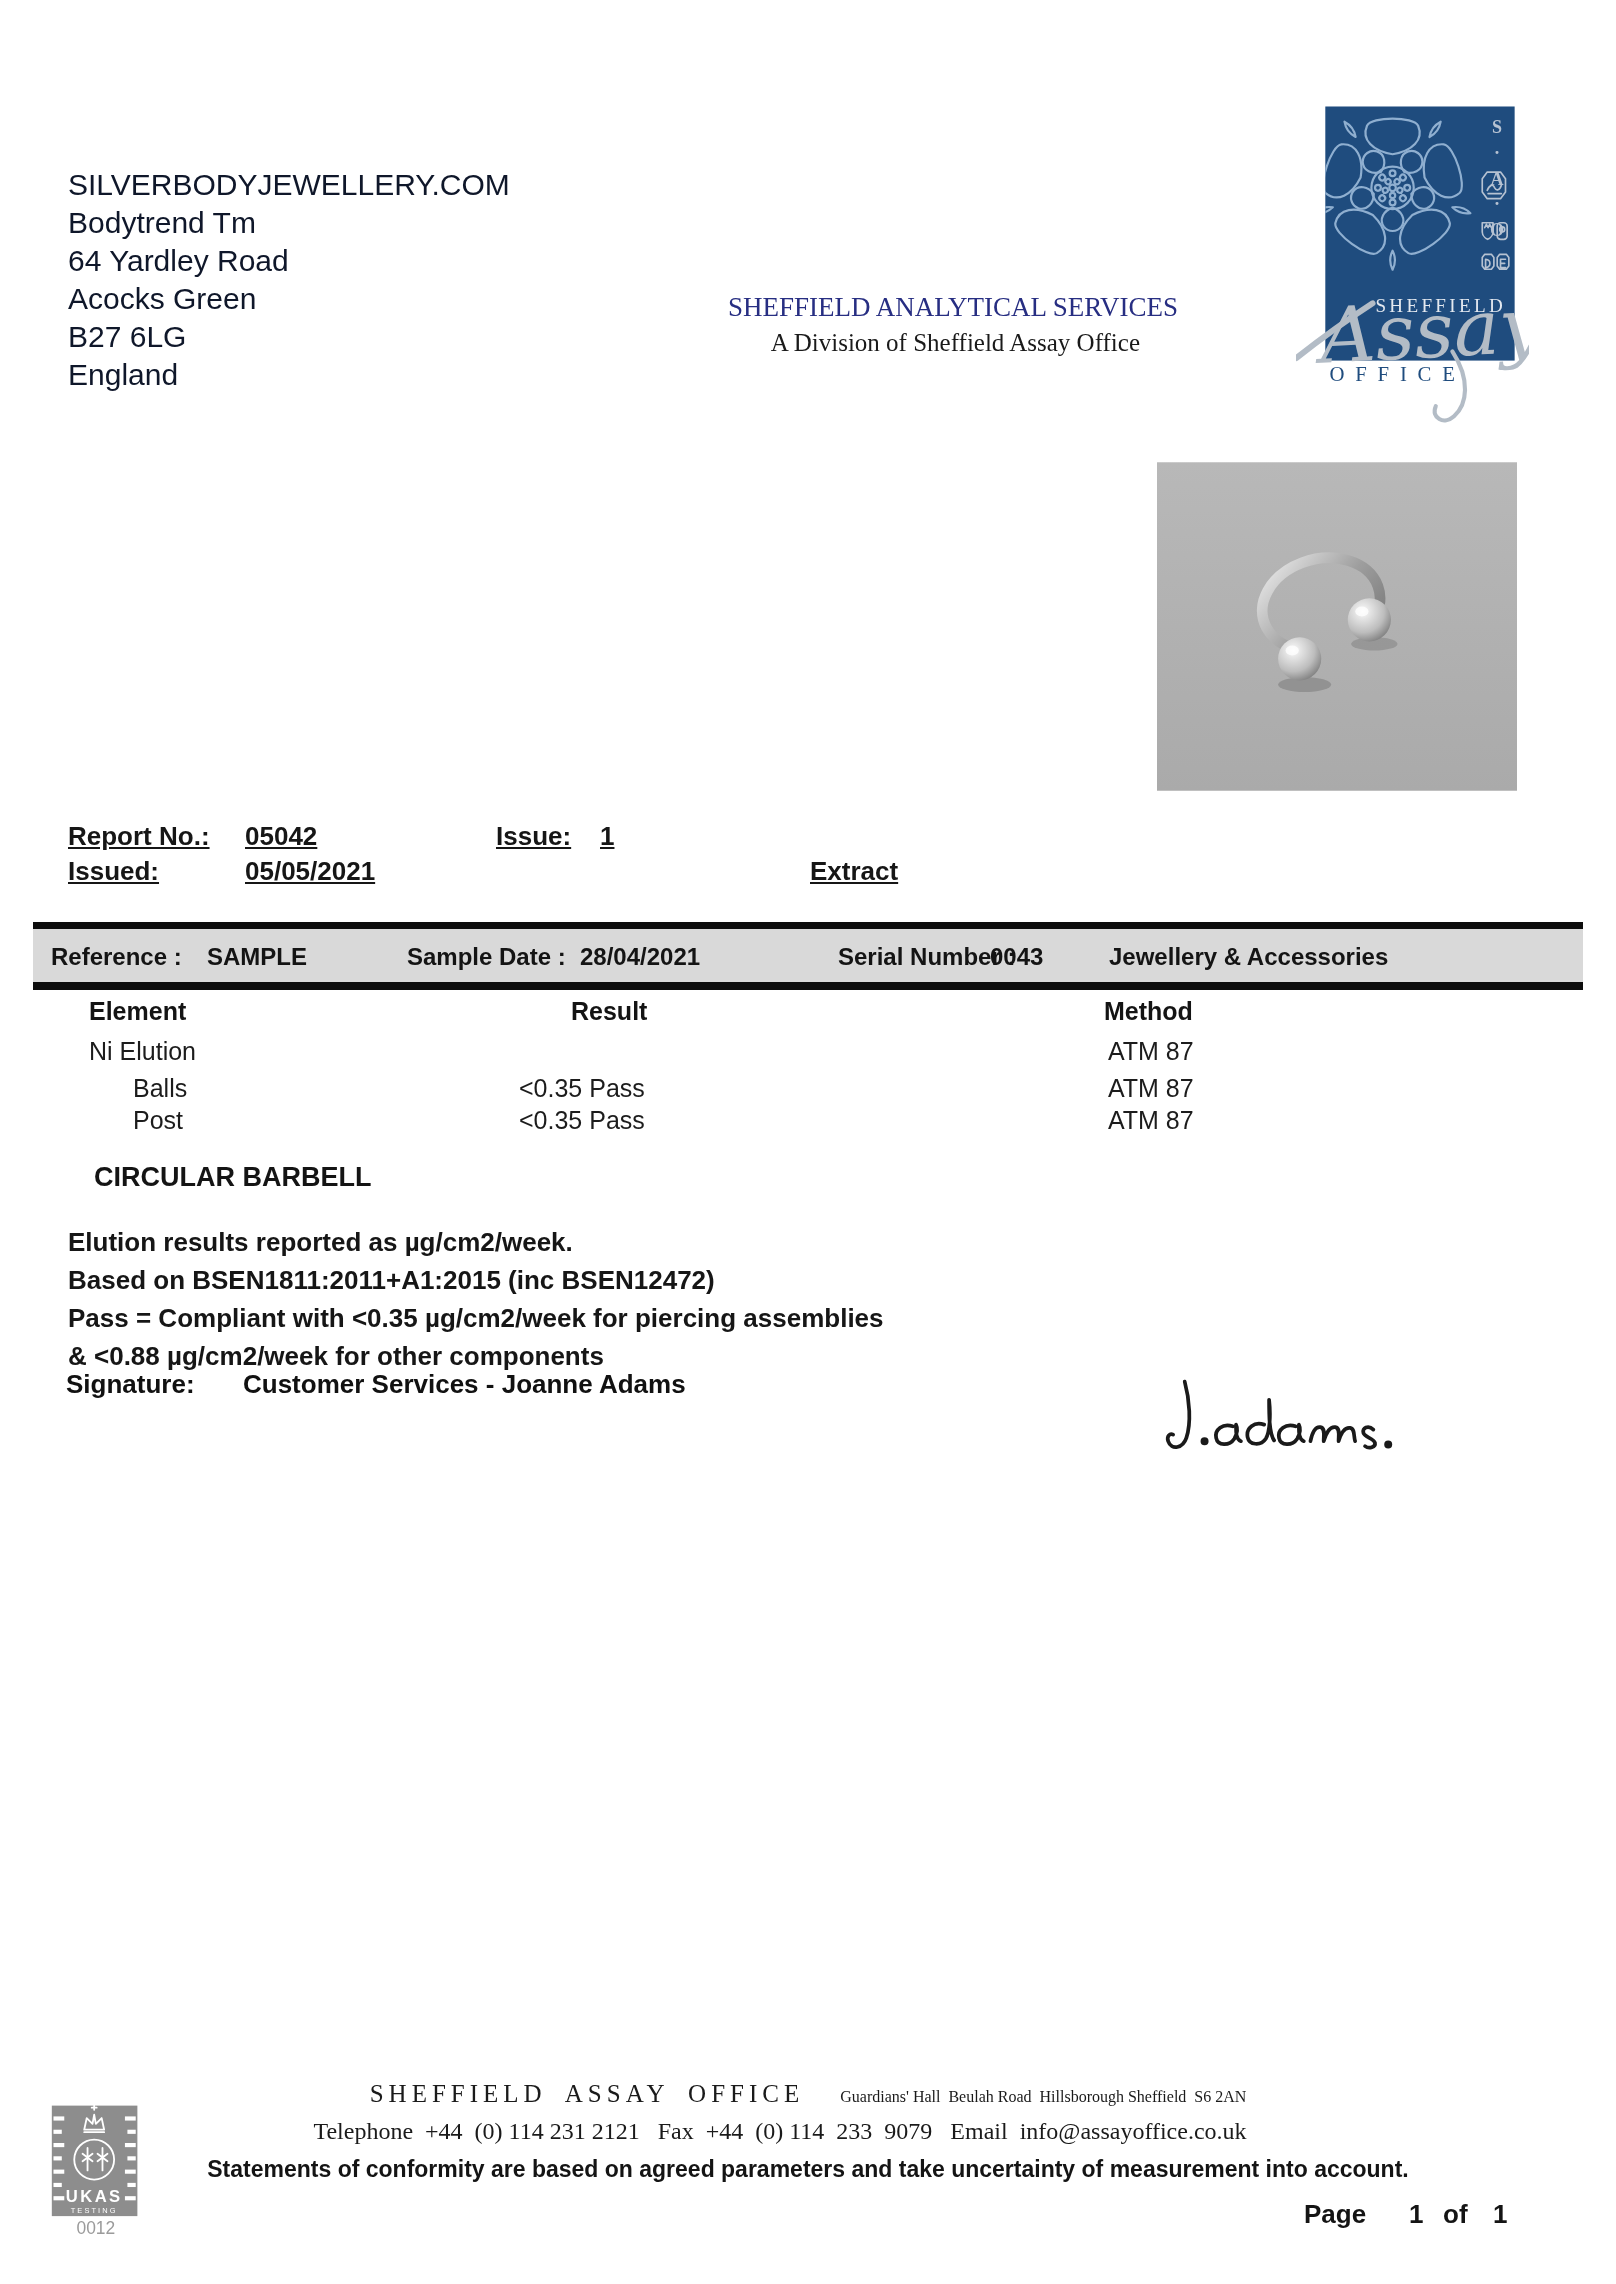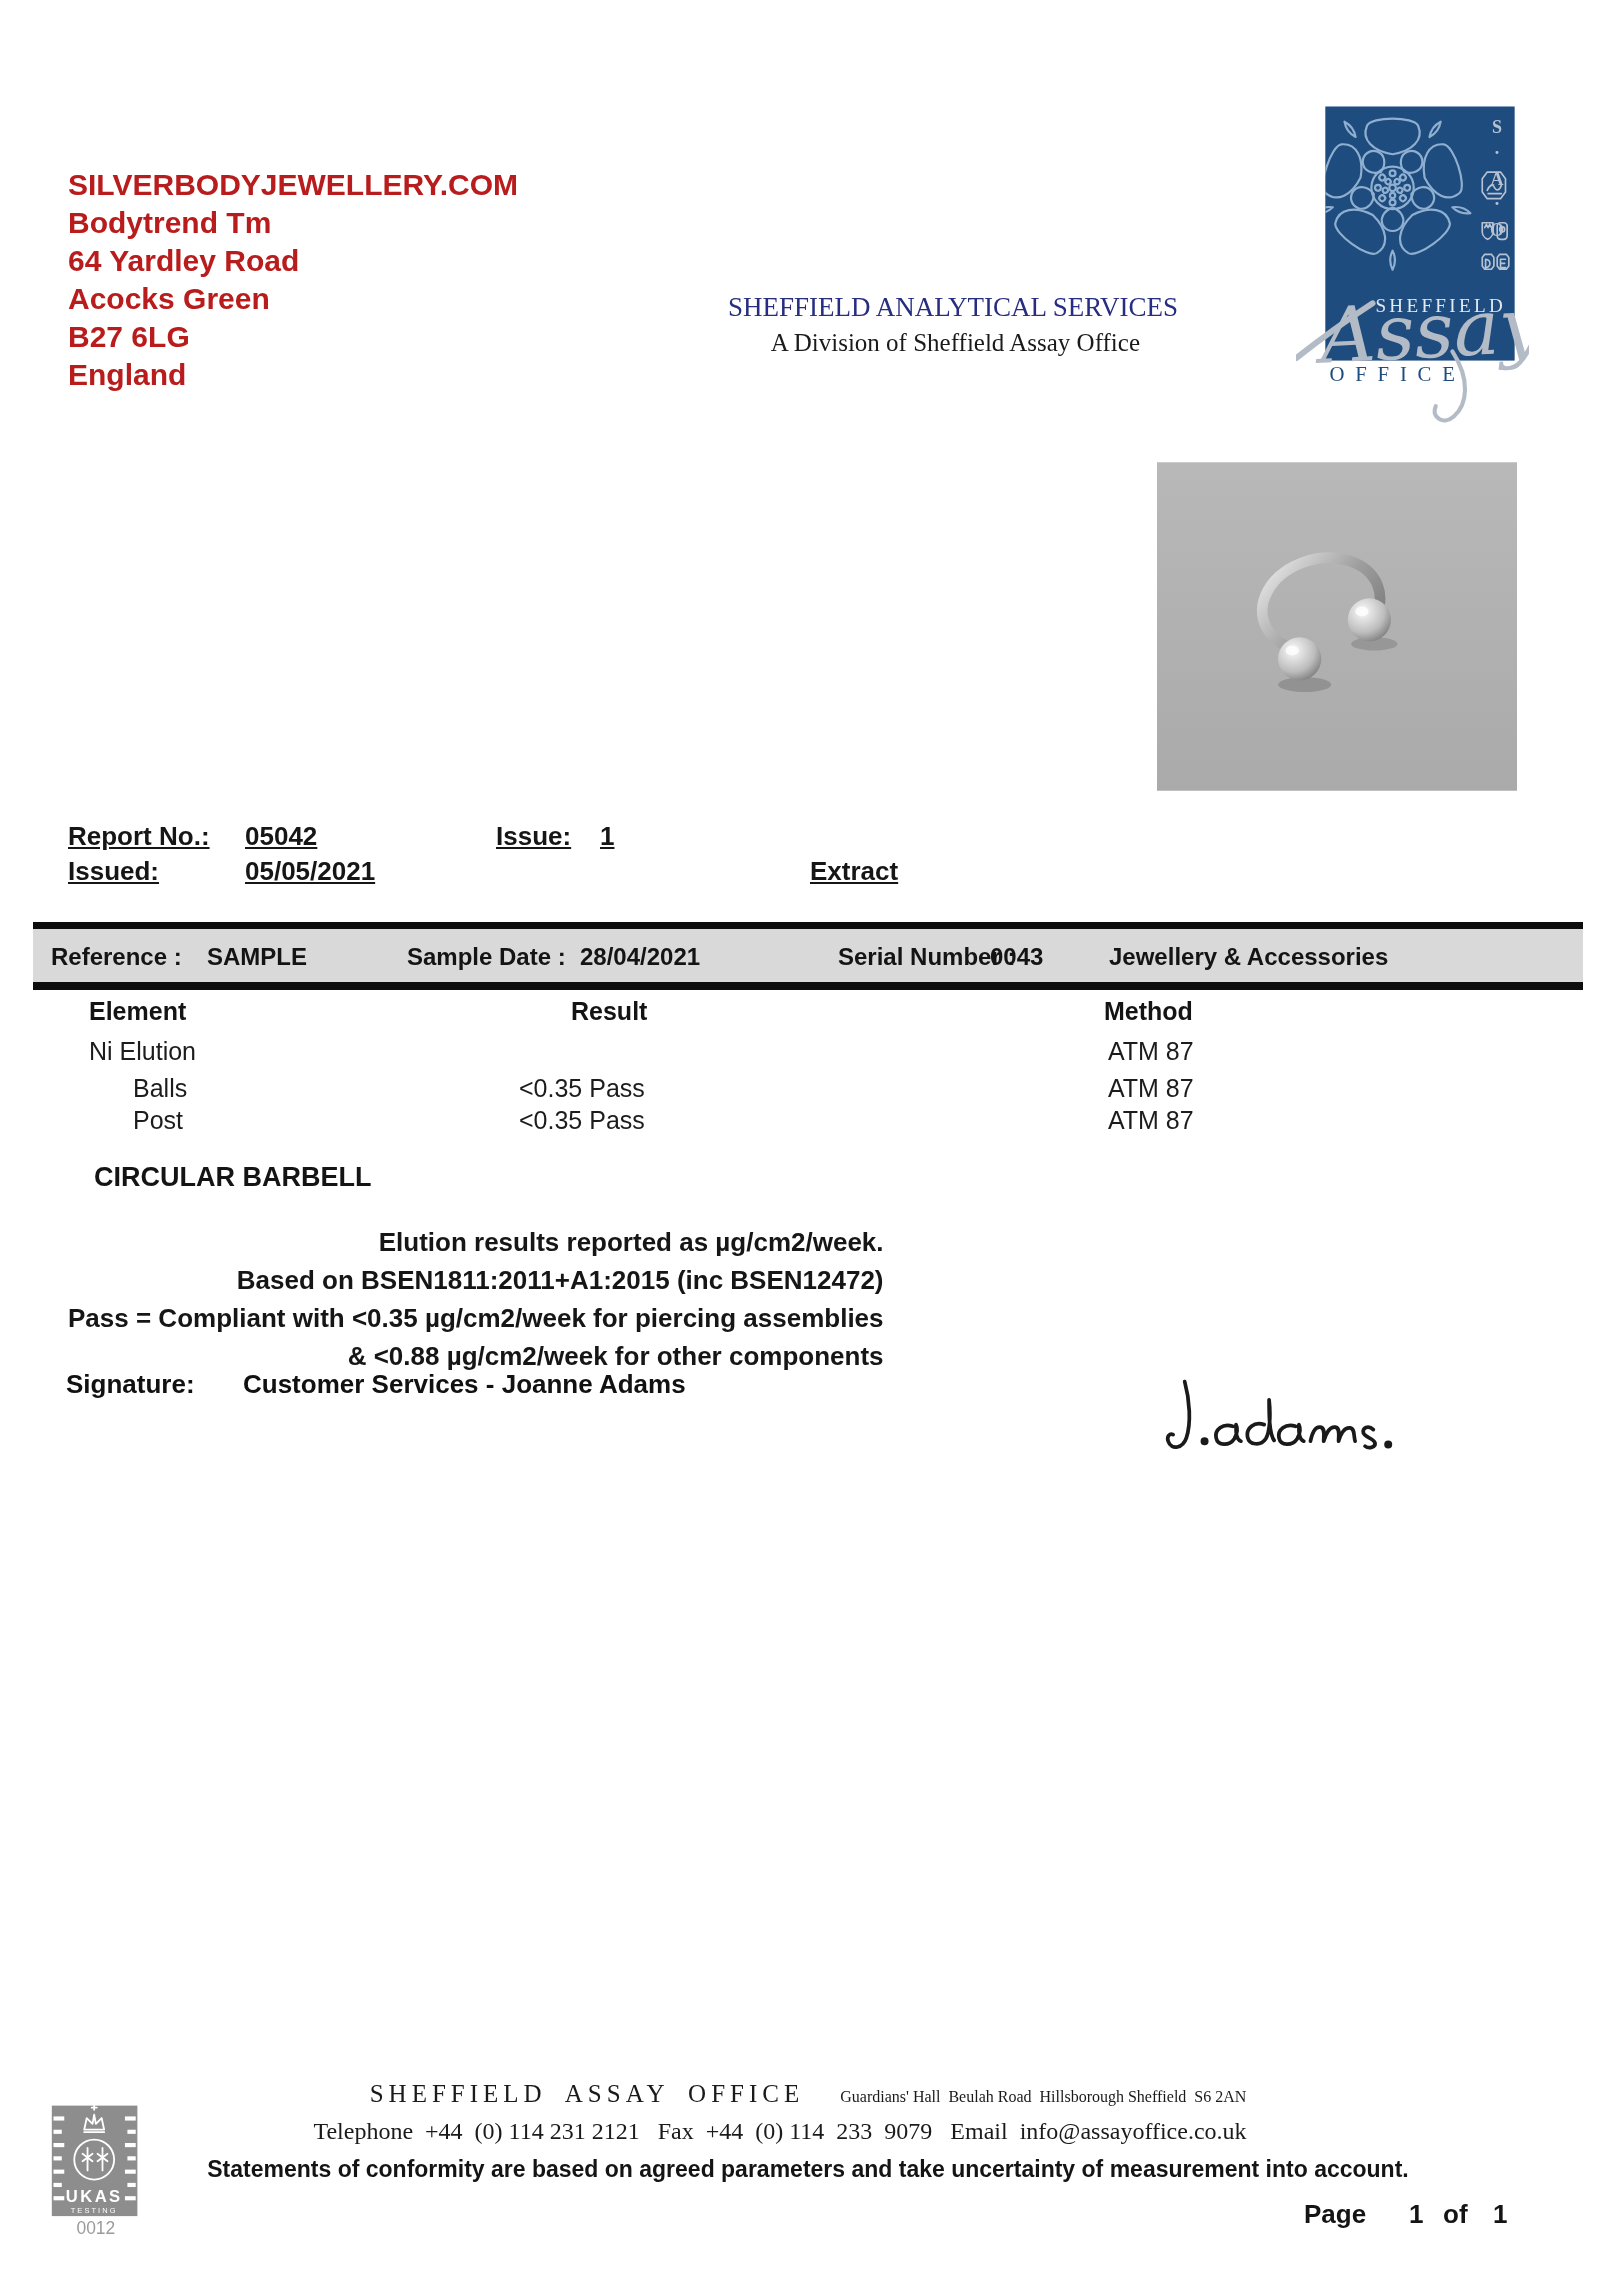--- a/index.html
+++ b/index.html
@@ -1,21 +1,21 @@
 <!DOCTYPE html>
 <html style="font-size:13.3px"><head>
 <meta charset="utf-8">
 <style>
   html,body{margin:0;padding:0;background:#ffffff;}
   .page{position:relative;width:1616px;height:2284px;background:#ffffff;overflow:hidden;
         font-family:"Liberation Sans",sans-serif;color:#111;}
   .abs{position:absolute;}
 
   
-  .sender{left:68px;top:166px;font-size:30px;font-weight:bold;line-height:38px;color:#b91c1c;}
+  .sender{left:68px;top:166px;font-size:30px;font-weight:normal;line-height:38px;color:#0f172a;}
 
   
   .doc-title{top:292px;left:953px;transform:translateX(-50%);font-family:"Liberation Serif",serif;
              font-size:27px;color:#272e82;white-space:nowrap;}
   .doc-subtitle{top:329px;right:476px;font-family:"Liberation Serif",serif;font-size:25px;
                 color:#1a1a1a;white-space:nowrap;}
 
   
   .logo-svg{left:1296px;top:104px;}
   .sao-vertical{left:1486px;top:117px;writing-mode:vertical-rl;text-orientation:upright;
@@ -31,21 +31,21 @@
   
   .rule{background:#0d0d0d;left:33px;width:1550px;}
   .refbar{left:33px;top:929px;width:1550px;height:53px;background:#d9d9d9;}
   .refbar span{position:absolute;top:14px;font-size:24px;font-weight:bold;color:#141414;white-space:nowrap;}
 
   
   .th{font-size:25px;font-weight:bold;color:#141414;}
   .td{font-size:25px;color:#1c1c1c;}
 
   .item-name{left:94px;top:1162px;font-size:27px;font-weight:bold;color:#141414;}
-  .notes{left:68px;top:1223px;font-size:26px;font-weight:bold;line-height:38px;color:#161616;text-align:right;}
+  .notes{left:68px;top:1223px;font-size:26px;font-weight:bold;line-height:38px;color:#161616;}
 
   .sig-label{left:66px;top:1369px;font-size:26px;font-weight:bold;}
   .sig-name{left:243px;top:1369px;font-size:26px;font-weight:bold;}
   .sig-svg{left:1161px;top:1375px;}
 
   
   .f-line1{top:2080px;left:50%;transform:translateX(-50%);white-space:nowrap;font-family:"Liberation Serif",serif;color:#1a1a1a;}
   .f-office{font-size:25px;letter-spacing:5px;word-spacing:8.3px;}
   .f-addr{font-size:16px;margin-left:36px;white-space:pre;text-align:right;}
   .f-line2{top:2118px;left:50%;transform:translateX(-53%);font-family:"Liberation Serif",serif;

